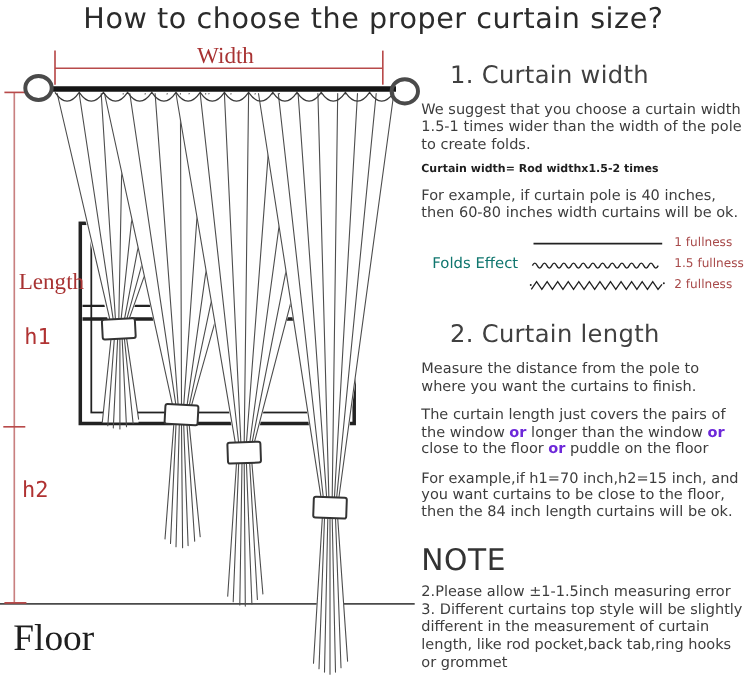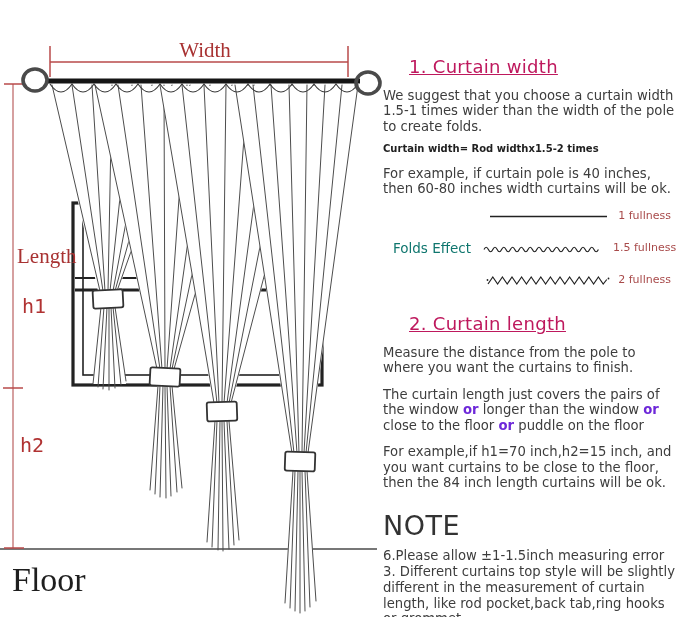--- a/index.html
+++ b/index.html
@@ -16,42 +16,43 @@
     font-size:26px;letter-spacing:.5px;
     color:#2b2b2b;font-weight:400;
   }
   .diagram-svg{position:absolute;left:0;top:0;}
   .rightcol{
     position:absolute;left:383px;top:44px;width:294px;
     color:#3d3d3d;font-size:13.2px;line-height:1.17;
   }
   .rightcol h2{
     margin:12px 0 0 26px;
-    font-size:18px;font-weight:400;color:#be185d;letter-spacing:.3px;text-decoration:underline;
+    font-size:22px;font-weight:400;color:#404040;letter-spacing:.3px;
   }
   .rightcol p{margin:11px 0 0 0;}
   .formula{font-weight:bold;color:#1f1f1f;font-size:10px;margin-top:9px !important;}
   .rightcol b{color:#6d28d9;}
   .folds{display:flex;align-items:center;margin:12px 0 0 10px;}
   .folds-label{font-size:13.5px;color:#0f766e;width:88px;flex:none;}
-  .folds-rows{display:flex;flex-direction:column;gap:16px;align-items:center;}
+  .folds-rows{display:flex;flex-direction:column;gap:3px;}
   .fold-row{display:flex;align-items:center;gap:8px;height:16px;}
   .fullness{font-size:11px;color:#a84a4a;white-space:nowrap;}
   .note-heading{
     margin:20px 0 0 0;font-size:27px;font-weight:400;color:#333333;letter-spacing:.5px;
   }
   .note-items{margin-top:6px;font-size:13.2px;color:#3d3d3d;line-height:1.2;}
   .note-items div{margin:0;}
   .sec2{margin-top:24px !important;}
 </style>
 </head>
 <body>
 
 <div class="page">
 
+  <div class="title">How to choose the proper curtain size?</div>
 
   <svg class="diagram-svg" width="390" height="617" viewBox="0 0 390 617">
 
     <g stroke="#222" fill="none">
       <rect x="73" y="203" width="249" height="182" stroke-width="3.2"></rect>
       <rect x="83" y="213" width="229" height="162" stroke-width="1.6"></rect>
       <line x1="75" y1="278" x2="320" y2="278" stroke-width="2"></line>
       <line x1="75" y1="290" x2="320" y2="290" stroke-width="3"></line>
     </g>
 
@@ -208,17 +209,17 @@
       </div>
     </div>
 
     <h2 class="sec2">2. Curtain length</h2>
     <p>Measure the distance from the pole to where you want the curtains to finish.</p>
     <p><span>The curtain length just covers the pairs of the window </span><b>or</b><span> longer than the window </span><b>or</b><span> close to the floor </span><b>or</b><span> puddle on the floor</span></p>
     <p>For example,if h1=70 inch,h2=15 inch, and you want curtains to be close to the floor, then the 84 inch length curtains will be ok.</p>
 
     <div class="note-heading">NOTE</div>
     <div class="note-items">
-      <div>6.Please allow ±1-1.5inch measuring error</div>
+      <div>2.Please allow ±1-1.5inch measuring error</div>
       <div>3. Different curtains top style will be slightly different in the measurement of curtain length, like rod pocket,back tab,ring hooks or grommet</div>
     </div>
   </div>
 </div>
 
 </body></html>

